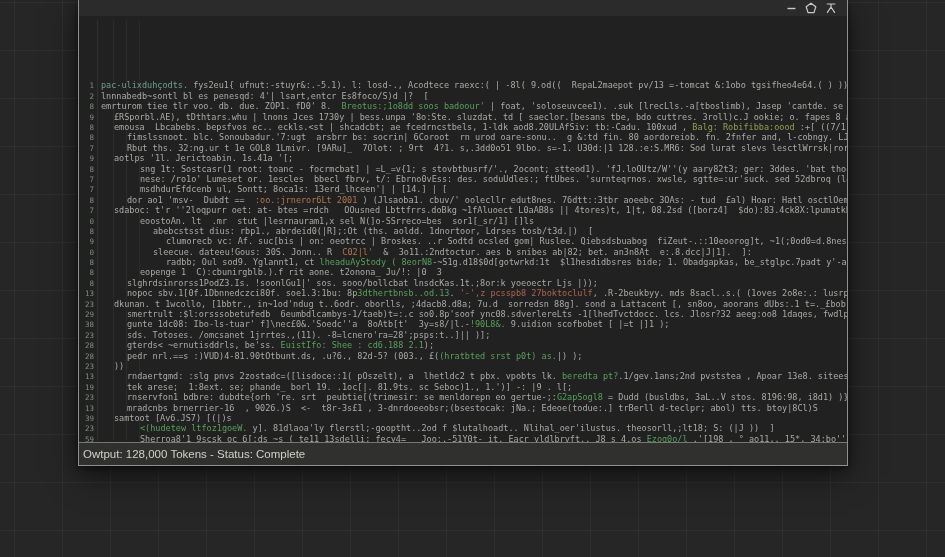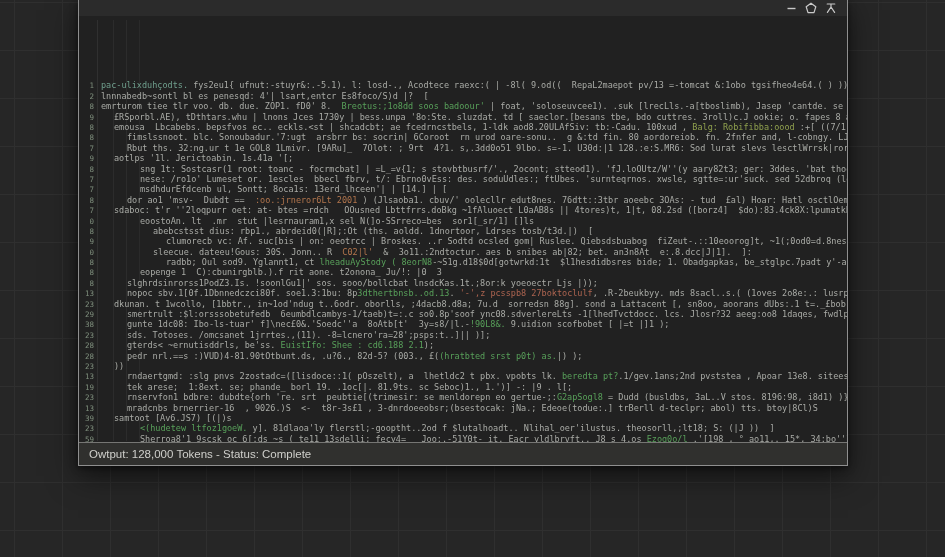--- a/index.html
+++ b/index.html
@@ -18,21 +18,21 @@
   .code-area{position:absolute;left:0;top:16px;right:0;height:427px;overflow:hidden;
     font-size:8.5px;line-height:10.4px;white-space:pre;padding-top:2px;box-sizing:border-box;}
   .guide{position:absolute;top:4px;bottom:2px;width:1px;background:rgba(255,255,255,0.07);}
   .g0{left:18px;} .g1{left:34px;background:rgba(255,255,255,0.05);}
   .g2{left:47px;background:rgba(255,255,255,0.05);} .g3{left:60px;background:rgba(255,255,255,0.045);}
   .line{height:10.4px;white-space:pre;overflow:hidden;}
   .ln{display:inline-block;width:15px;padding-right:4px;text-align:right;font-size:7.5px;}
   .lc{display:inline-block;}
   .statusbar{position:absolute;left:0;right:0;bottom:0;height:23px;background:#30302e;
     border-top:1px solid #767674;box-sizing:border-box;display:flex;align-items:center;
-    font-family:"Liberation Sans",sans-serif;font-size:11.5px;padding-left:10px;}
+    font-family:"Liberation Sans",sans-serif;font-size:11.5px;padding-left:4px;}
   svg{display:block;}
 </style>
 </head>
 <body>
 
 <div style="position:absolute;inset:0;">
   <div class="window">
 
     <div class="titlebar">
       <span class="tb-icon">

